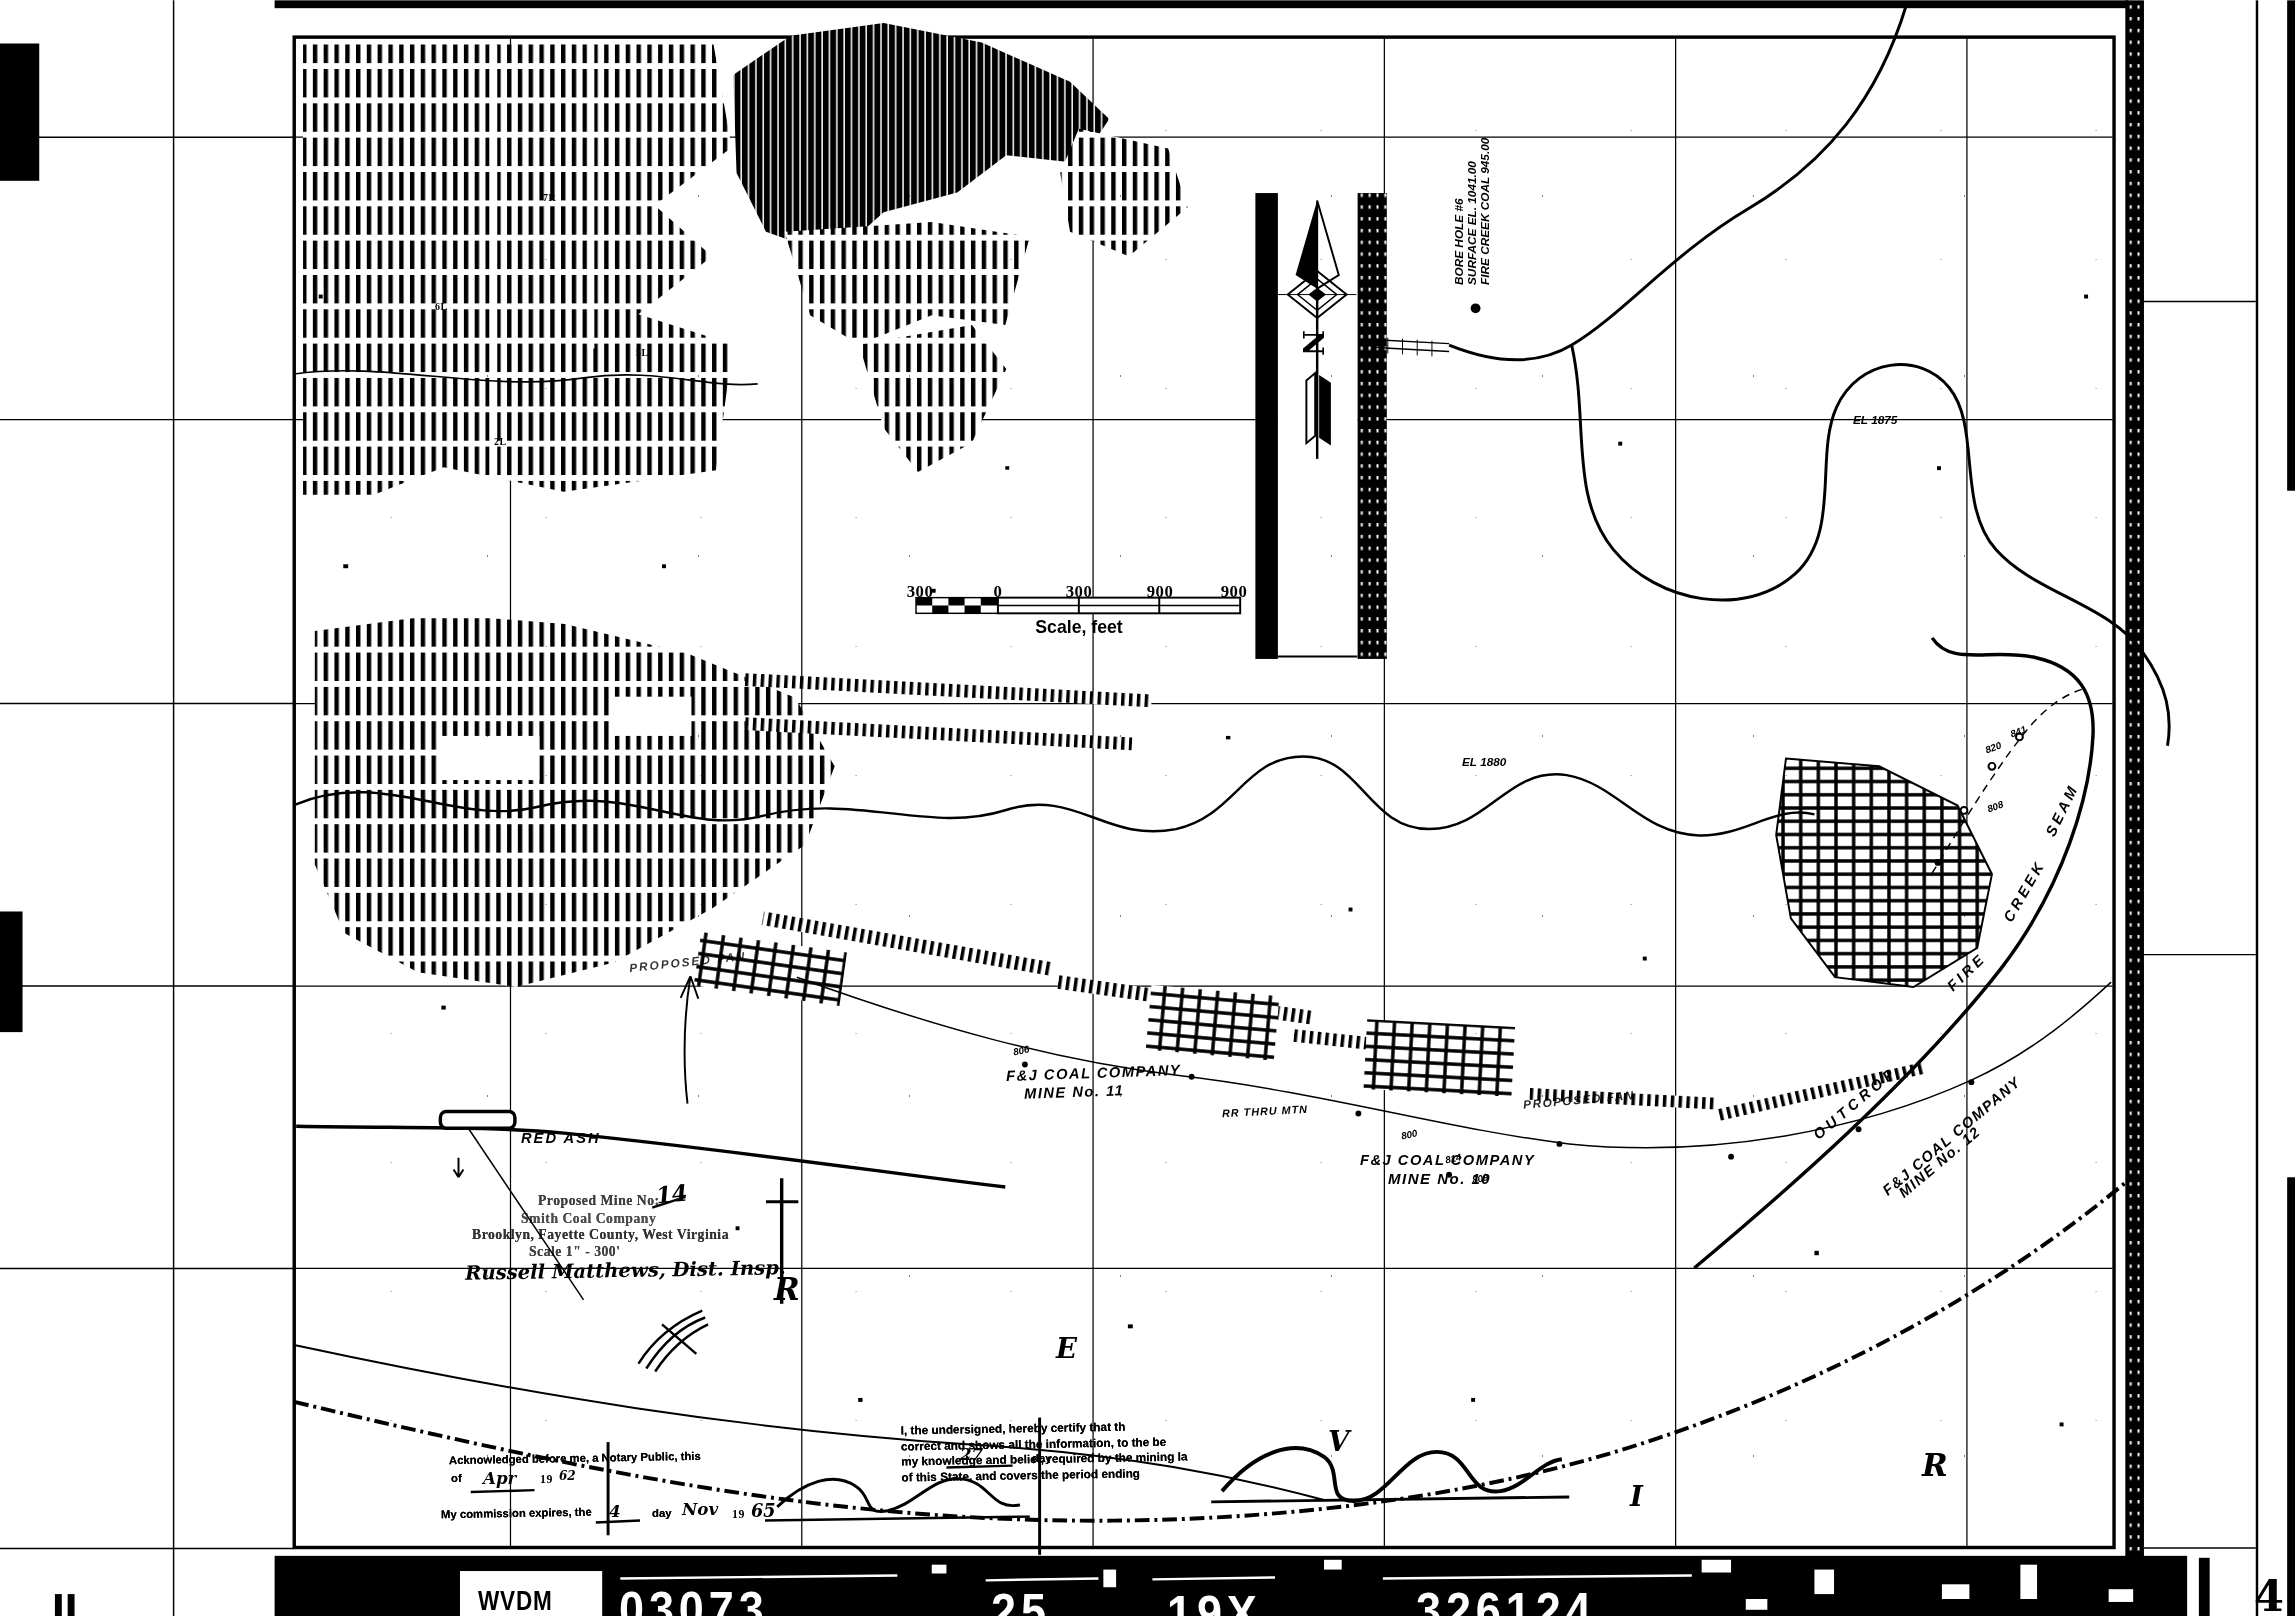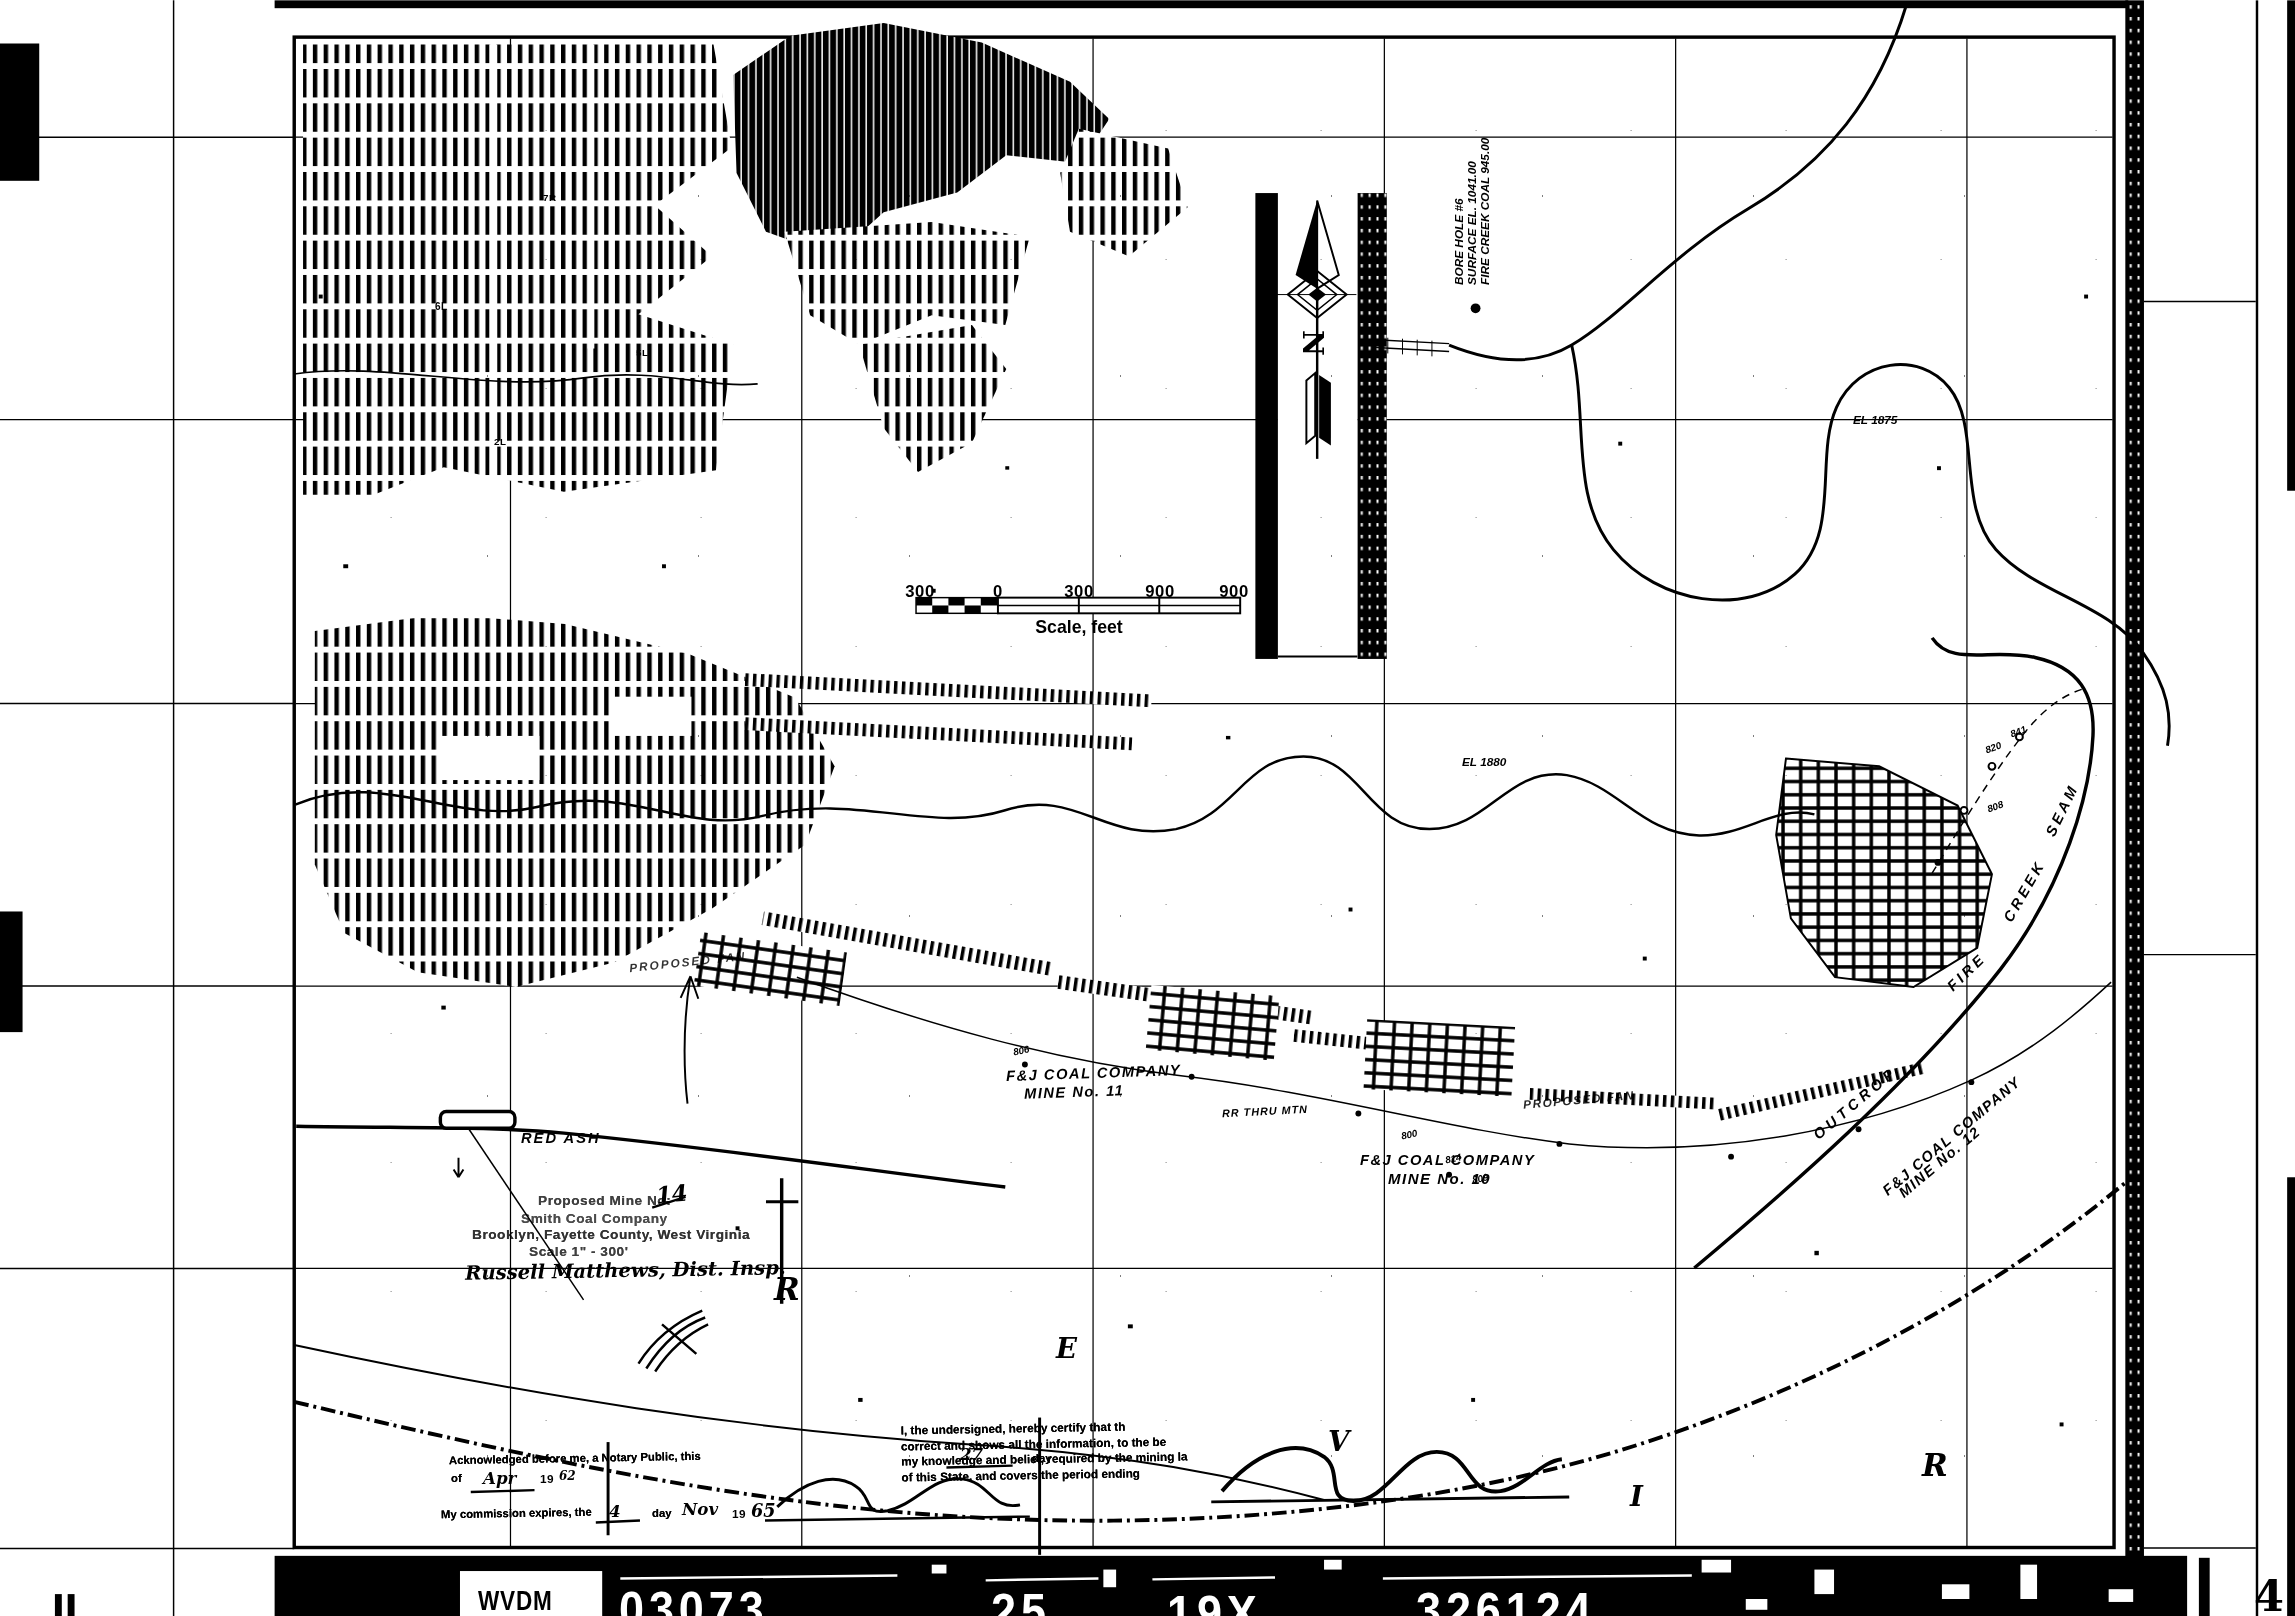--- a/index.html
+++ b/index.html
@@ -3,21 +3,21 @@
 <meta charset="utf-8">
 <style>
   html,body{margin:0;padding:0;background:#fff;}
   #stage{position:relative;width:2295px;height:1617px;background:#fff;overflow:hidden;
          font-family:"Liberation Sans",sans-serif;color:#000;}
   .abs{position:absolute;}
   .sheetnoise{background-image:
      radial-gradient(circle,#000 0.6px,transparent 0.7px),
      radial-gradient(circle,#000 0.5px,transparent 0.6px);
      background-size:155px 129px,211px 180px;background-position:19.6px 29px,88px 69px;}
-  .type{font-family:Liberation Sans, sans-serif;font-weight:700;letter-spacing:0.5px;}
+  .type{font-family:Liberation Serif, serif;font-weight:700;letter-spacing:0.5px;}
   .hand{font-family:"Liberation Sans",sans-serif;font-style:italic;font-weight:700;}
   .script{font-family:"DejaVu Serif",serif;font-style:italic;font-weight:700;}
   .smudge{text-shadow:0 0 0.5px #000;}
   .strip-digits{font-family:"Liberation Sans",sans-serif;font-weight:700;color:#fff;
                 font-size:45px;letter-spacing:4.9px;transform:scaleY(1.12);transform-origin:top left;}
   .wvdm{font-family:"Liberation Sans",sans-serif;font-weight:700;color:#000;font-size:27.5px;
         transform:scaleX(.82);transform-origin:left center;letter-spacing:1px;}
   .bigletter{font-family:"DejaVu Serif",serif;font-weight:700;font-style:italic;}
   svg{position:absolute;left:0;top:0;}
   .lbl{white-space:nowrap;}

